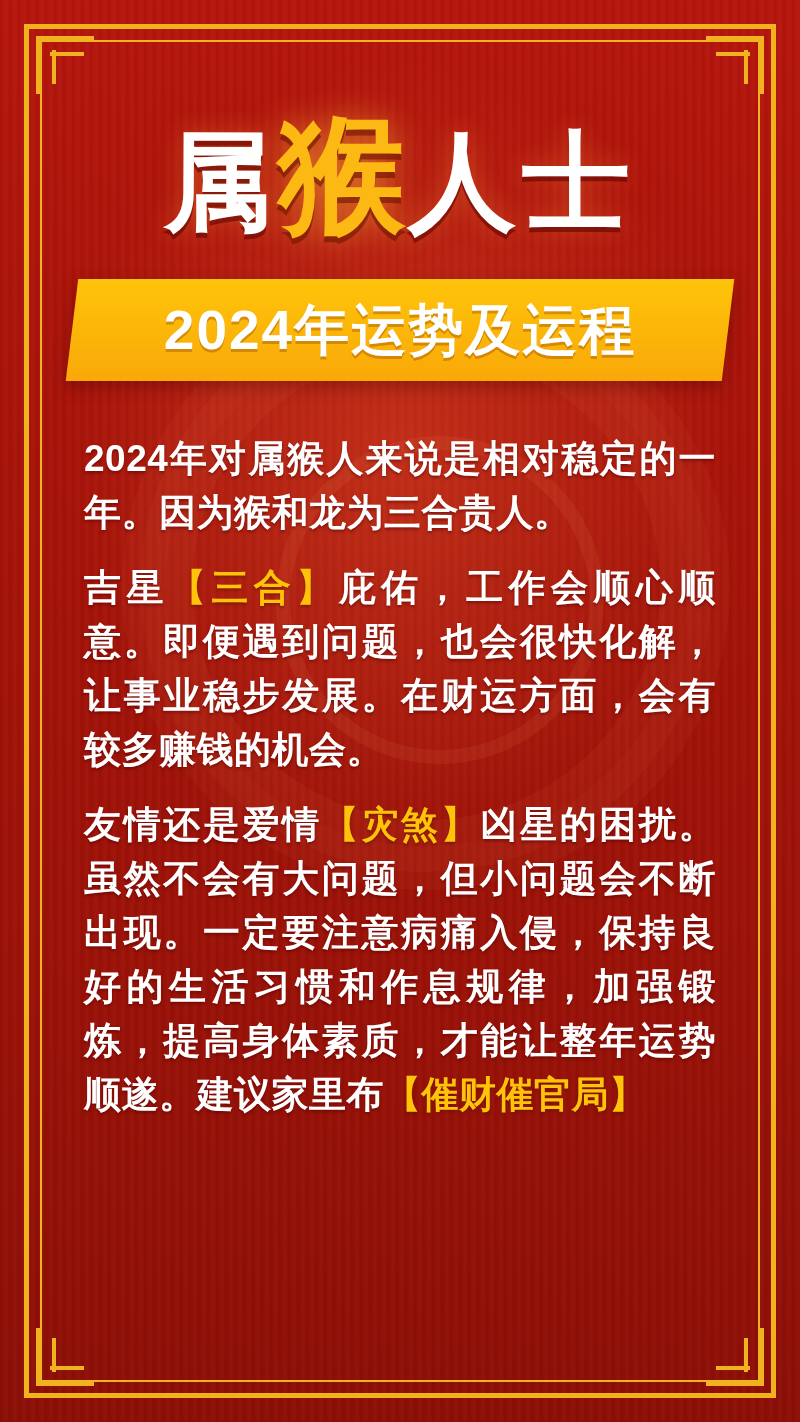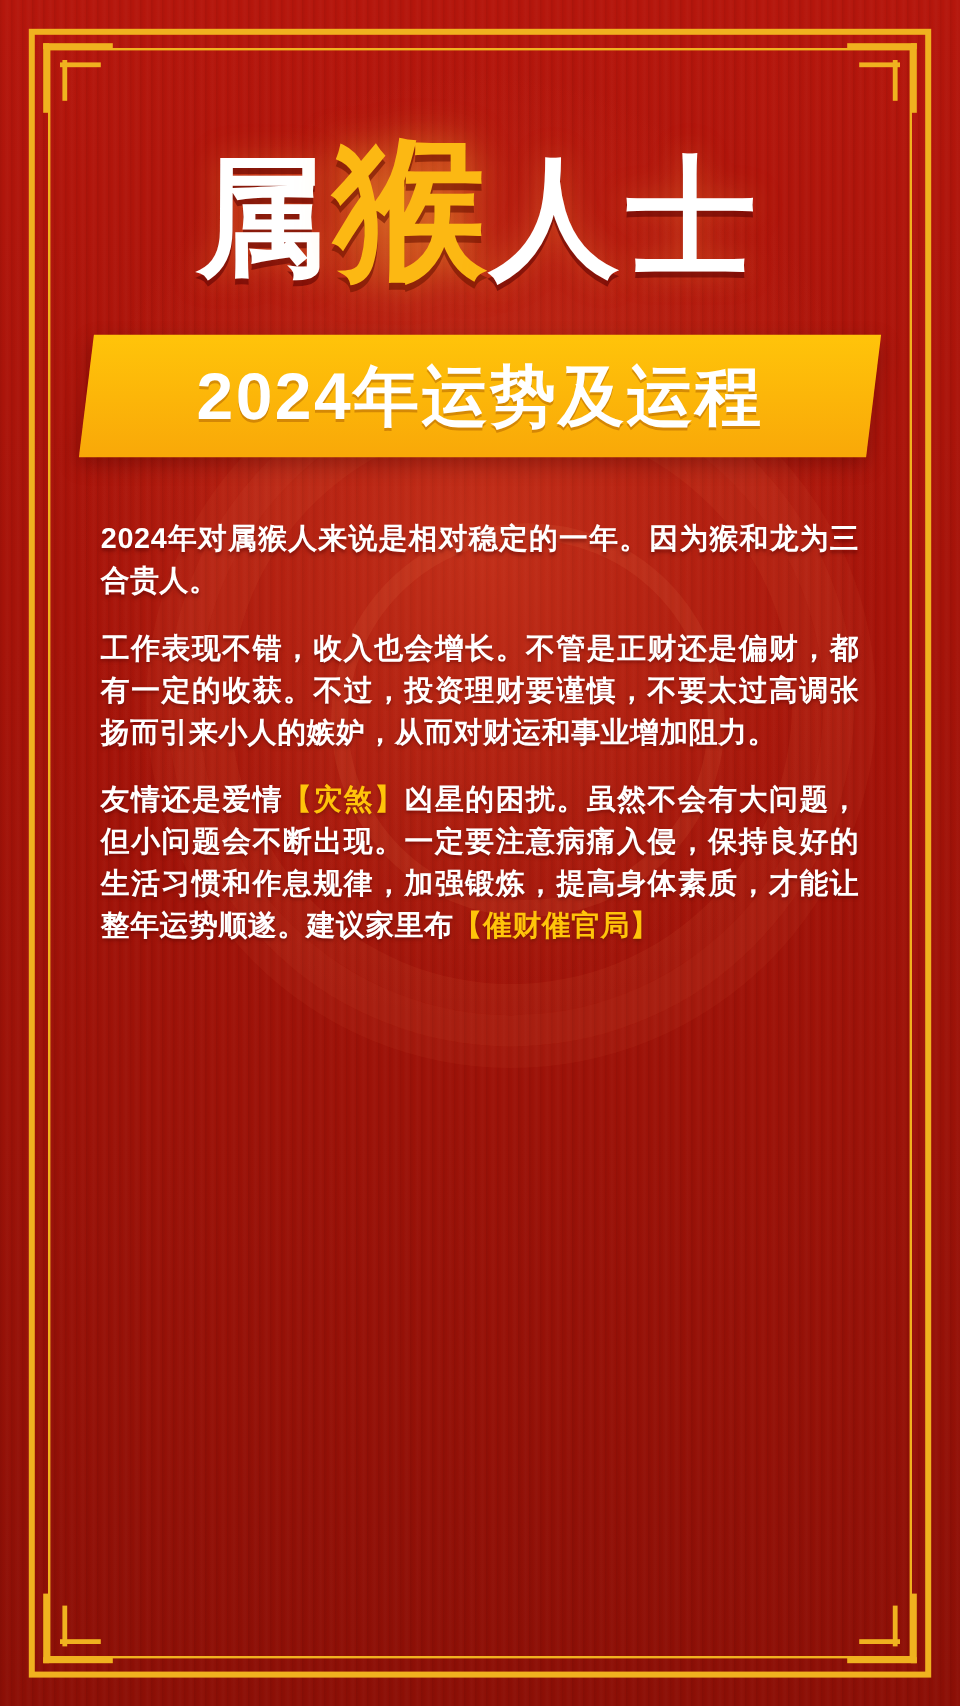--- a/index.html
+++ b/index.html
@@ -167,21 +167,21 @@
 
   
   .body-copy {
     position: absolute;
     left: 84px;
     top: 432px;
     width: 632px;
   }
   .para {
     color: #ffffff;
-    font-size: 24px;
+    font-size: 37px;
     line-height: 1.46;
     font-weight: bold;
     letter-spacing: 0.5px;
     margin-bottom: 21px;
     text-shadow: 0 2px 3px rgba(80,0,0,0.5);
     text-align: justify;
   }
   .para:last-child { margin-bottom: 0; }
   .hi {
     color: #ffc40a;
@@ -226,17 +226,17 @@
   <div class="headline">
     <span>属</span><span class="hl-accent">猴</span><span>人士</span>
   </div>
 
   <div class="banner">
     <div class="banner-text">2024年运势及运程</div>
   </div>
 
   <div class="body-copy">
       <div class="para"><span>2024年对属猴人来说是相对稳定的一年。因为猴和龙为三合贵人。</span></div>
-      <div class="para"><span>工作表现不错，收入也会增长。不管是正财还是偏财，都有一定的收获。不过，投资理财要谨慎，不要太过高调张扬而引来小人的嫉妒，从而对财运和事业增加阻力。</span></div>
+      <div class="para"><span>吉星</span><span class="hi">【三合】</span><span>庇佑，工作会顺心顺意。即便遇到问题，也会很快化解，让事业稳步发展。在财运方面，会有较多赚钱的机会。</span></div>
       <div class="para"><span>友情还是爱情</span><span class="hi">【灾煞】</span><span>凶星的困扰。虽然不会有大问题，但小问题会不断出现。一定要注意病痛入侵，保持良好的生活习惯和作息规律，加强锻炼，提高身体素质，才能让整年运势顺遂。建议家里布</span><span class="hi">【催财催官局】</span></div>
     </div>
 
 </div>
 
 </body></html>

